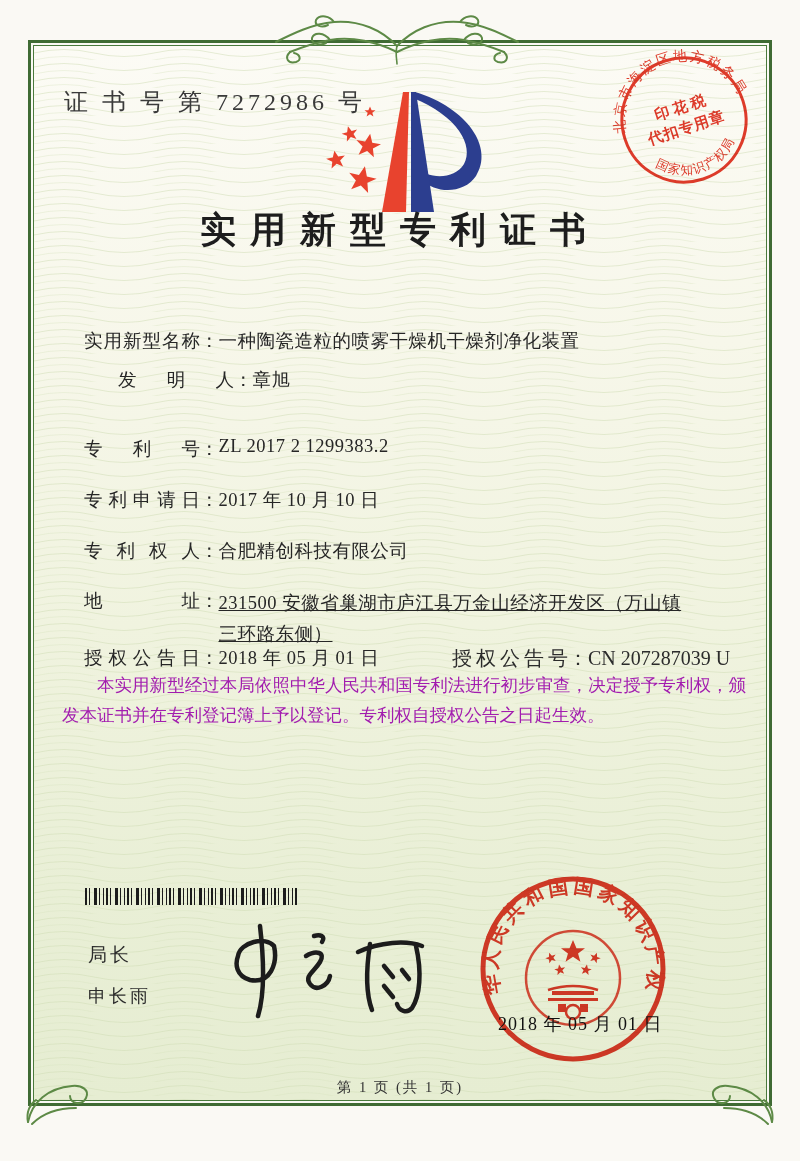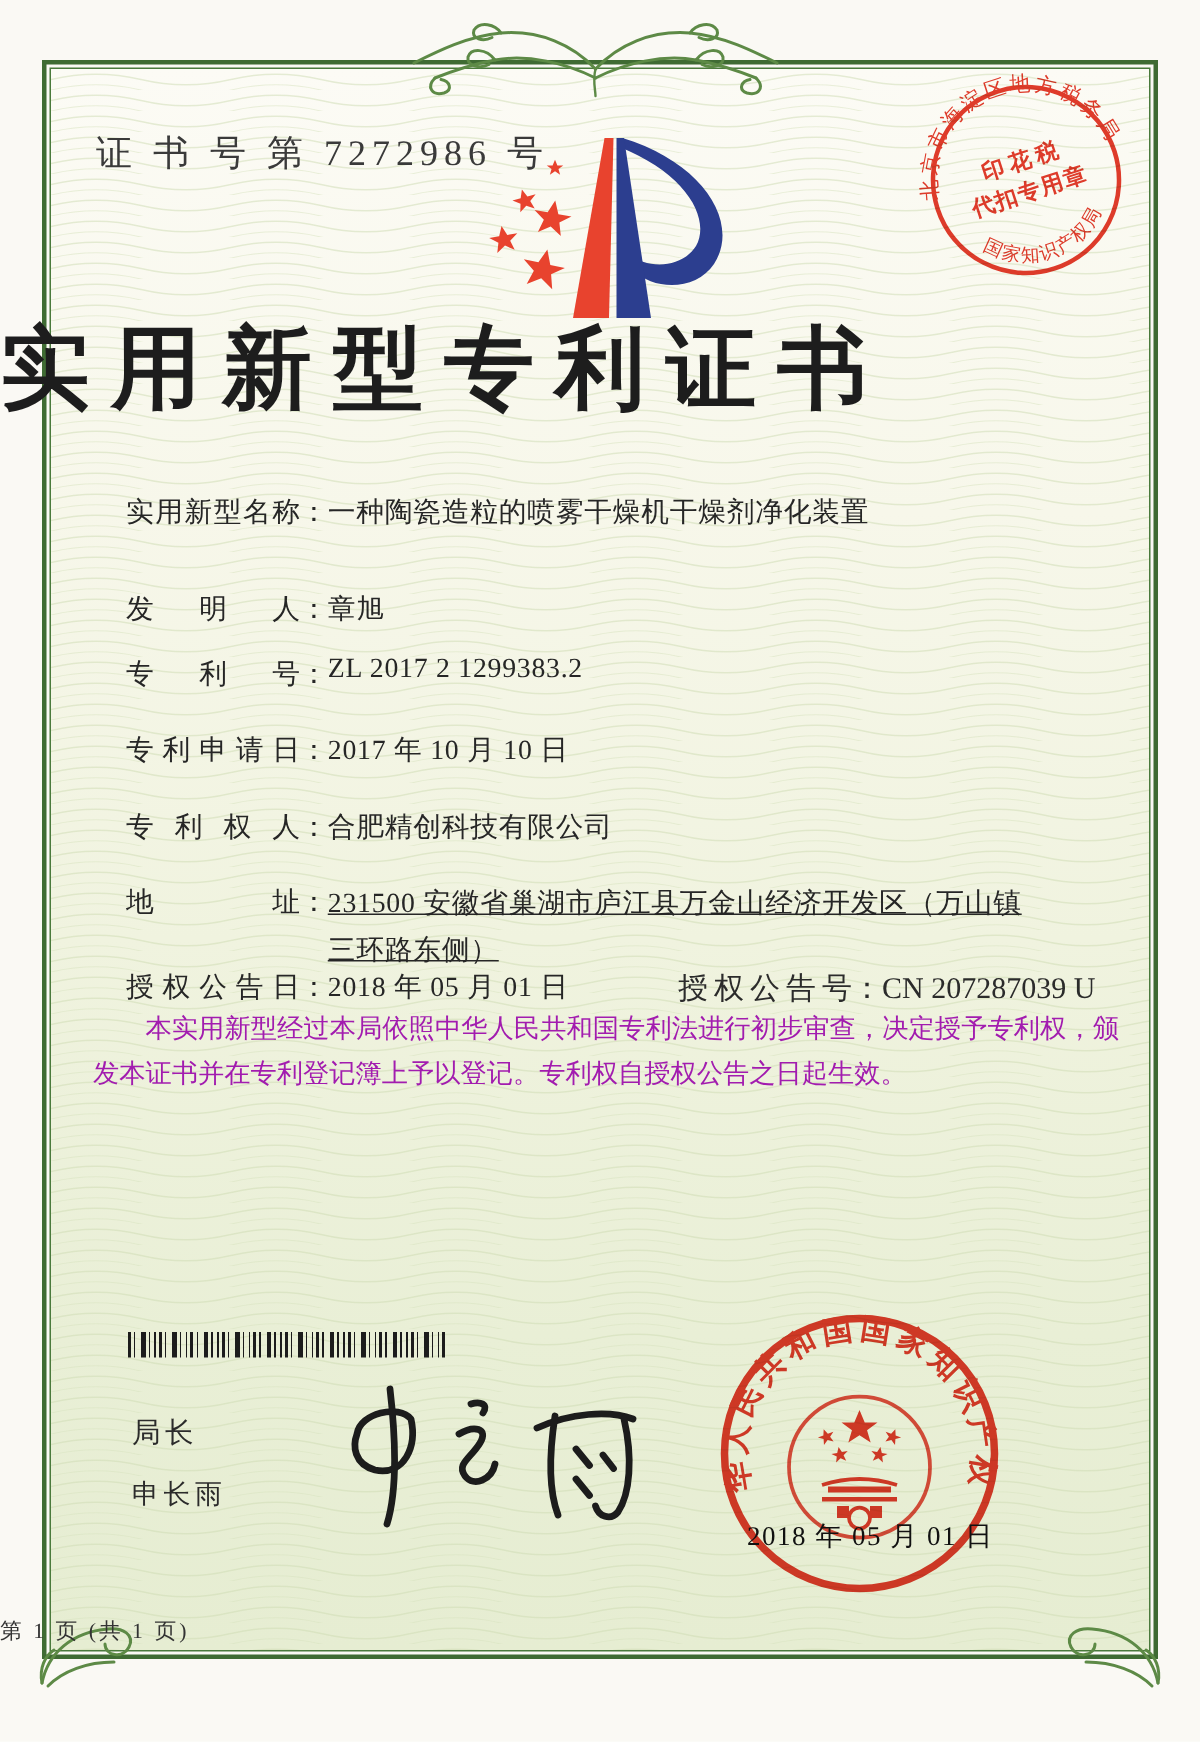--- a/index.html
+++ b/index.html
@@ -17,21 +17,21 @@
   }
   .frame-inner{
     position:absolute;left:2px;top:2px;right:2px;bottom:2px;
     border:1px solid #4a7a3c;
     background:linear-gradient(180deg,#fcfbf5 0%,#f7f7ea 28%,#f0f3df 55%,#e9efd6 80%,#e6edd2 100%);
     overflow:hidden;
   }
   .waves{position:absolute;left:0;top:0;width:100%;height:100%;opacity:.6;}
   
   .cert-number{left:64px;top:86px;font-size:24px;letter-spacing:4px;color:#3a3a3a;}
-  .title{left:0;top:206px;width:100%;font-size:60px;font-weight:700;
+  .title{left:0;top:206px;width:100%;text-align:center;font-size:36px;font-weight:700;
          letter-spacing:14px;color:#1d1d1d;}
   
   .field{left:84px;font-size:18.5px;color:#262626;white-space:nowrap;}
   .field .lab{display:inline-block;width:116px;text-align:justify;text-align-last:justify;vertical-align:top;}
   .field .colon{vertical-align:top;}
   .field .val{letter-spacing:.5px;vertical-align:top;}
   .val-wrap{display:inline-block;white-space:normal;width:470px;line-height:31px;text-decoration:underline;}
   .grant-right{left:452px;font-size:20px;white-space:nowrap;}
   .grant-right .lab{display:inline-block;width:116px;text-align:justify;text-align-last:justify;}
   
@@ -42,21 +42,21 @@
     background:repeating-linear-gradient(90deg,
       #1c1c1c 0 2px,transparent 2px 4px,
       #1c1c1c 4px 5px,transparent 5px 9px,
       #1c1c1c 9px 12px,transparent 12px 14px,
       #1c1c1c 14px 15px,transparent 15px 18px,
       #1c1c1c 18px 19px,transparent 19px 21px);
   }
   .director-title{left:88px;top:942px;font-size:19px;letter-spacing:3px;}
   .director-name{left:88px;top:984px;font-size:18px;letter-spacing:3px;}
   .seal-date{left:498px;top:1012px;font-size:18px;letter-spacing:1px;color:#111;z-index:6;}
-  .footer{left:0;top:1078px;width:100%;font-size:14.5px;letter-spacing:2px;color:#333;}
+  .footer{left:0;top:1078px;width:100%;text-align:center;font-size:14.5px;letter-spacing:2px;color:#333;}
   .stamp{mix-blend-mode:multiply;}
 </style>
 </head>
 <body>
 
 <div class="abs frame-outer">
   <div class="frame-inner">
     <svg class="waves" width="744" height="1066" xmlns="http://www.w3.org/2000/svg">
       <defs>
         <pattern id="wv" width="120" height="14" patternUnits="userSpaceOnUse">
@@ -140,21 +140,21 @@
     <path transform="translate(18,74) scale(0.95) rotate(-10)" d="M0,-10 L2.9,-3.1 10,-3.1 4.2,1.2 6.2,8.1 0,4 -6.2,8.1 -4.2,1.2 -10,-3.1 -2.9,-3.1 Z"></path>
     <path transform="translate(44,94) scale(1.4) rotate(12)" d="M0,-10 L2.9,-3.1 10,-3.1 4.2,1.2 6.2,8.1 0,4 -6.2,8.1 -4.2,1.2 -10,-3.1 -2.9,-3.1 Z"></path>
   </g>
 </svg>
 
 <div class="abs title">实用新型专利证书</div>
 
 <div class="abs field" style="top:328px;">
   <span class="lab">实用新型名称</span><span class="colon">：</span><span class="val">一种陶瓷造粒的喷雾干燥机干燥剂净化装置</span>
 </div>
-<div class="abs field" style="top:393px;">
+<div class="abs field" style="top:367px;margin-left:34px;">
   <span class="lab">发明人</span><span class="colon">：</span><span class="val">章旭</span>
 </div>
 <div class="abs field" style="top:436px;">
   <span class="lab">专利号</span><span class="colon">：</span><span class="val">ZL 2017 2 1299383.2</span>
 </div>
 <div class="abs field" style="top:487px;">
   <span class="lab">专利申请日</span><span class="colon">：</span><span class="val">2017 年 10 月 10 日</span>
 </div>
 <div class="abs field" style="top:538px;">
   <span class="lab">专利权人</span><span class="colon">：</span><span class="val">合肥精创科技有限公司</span>

